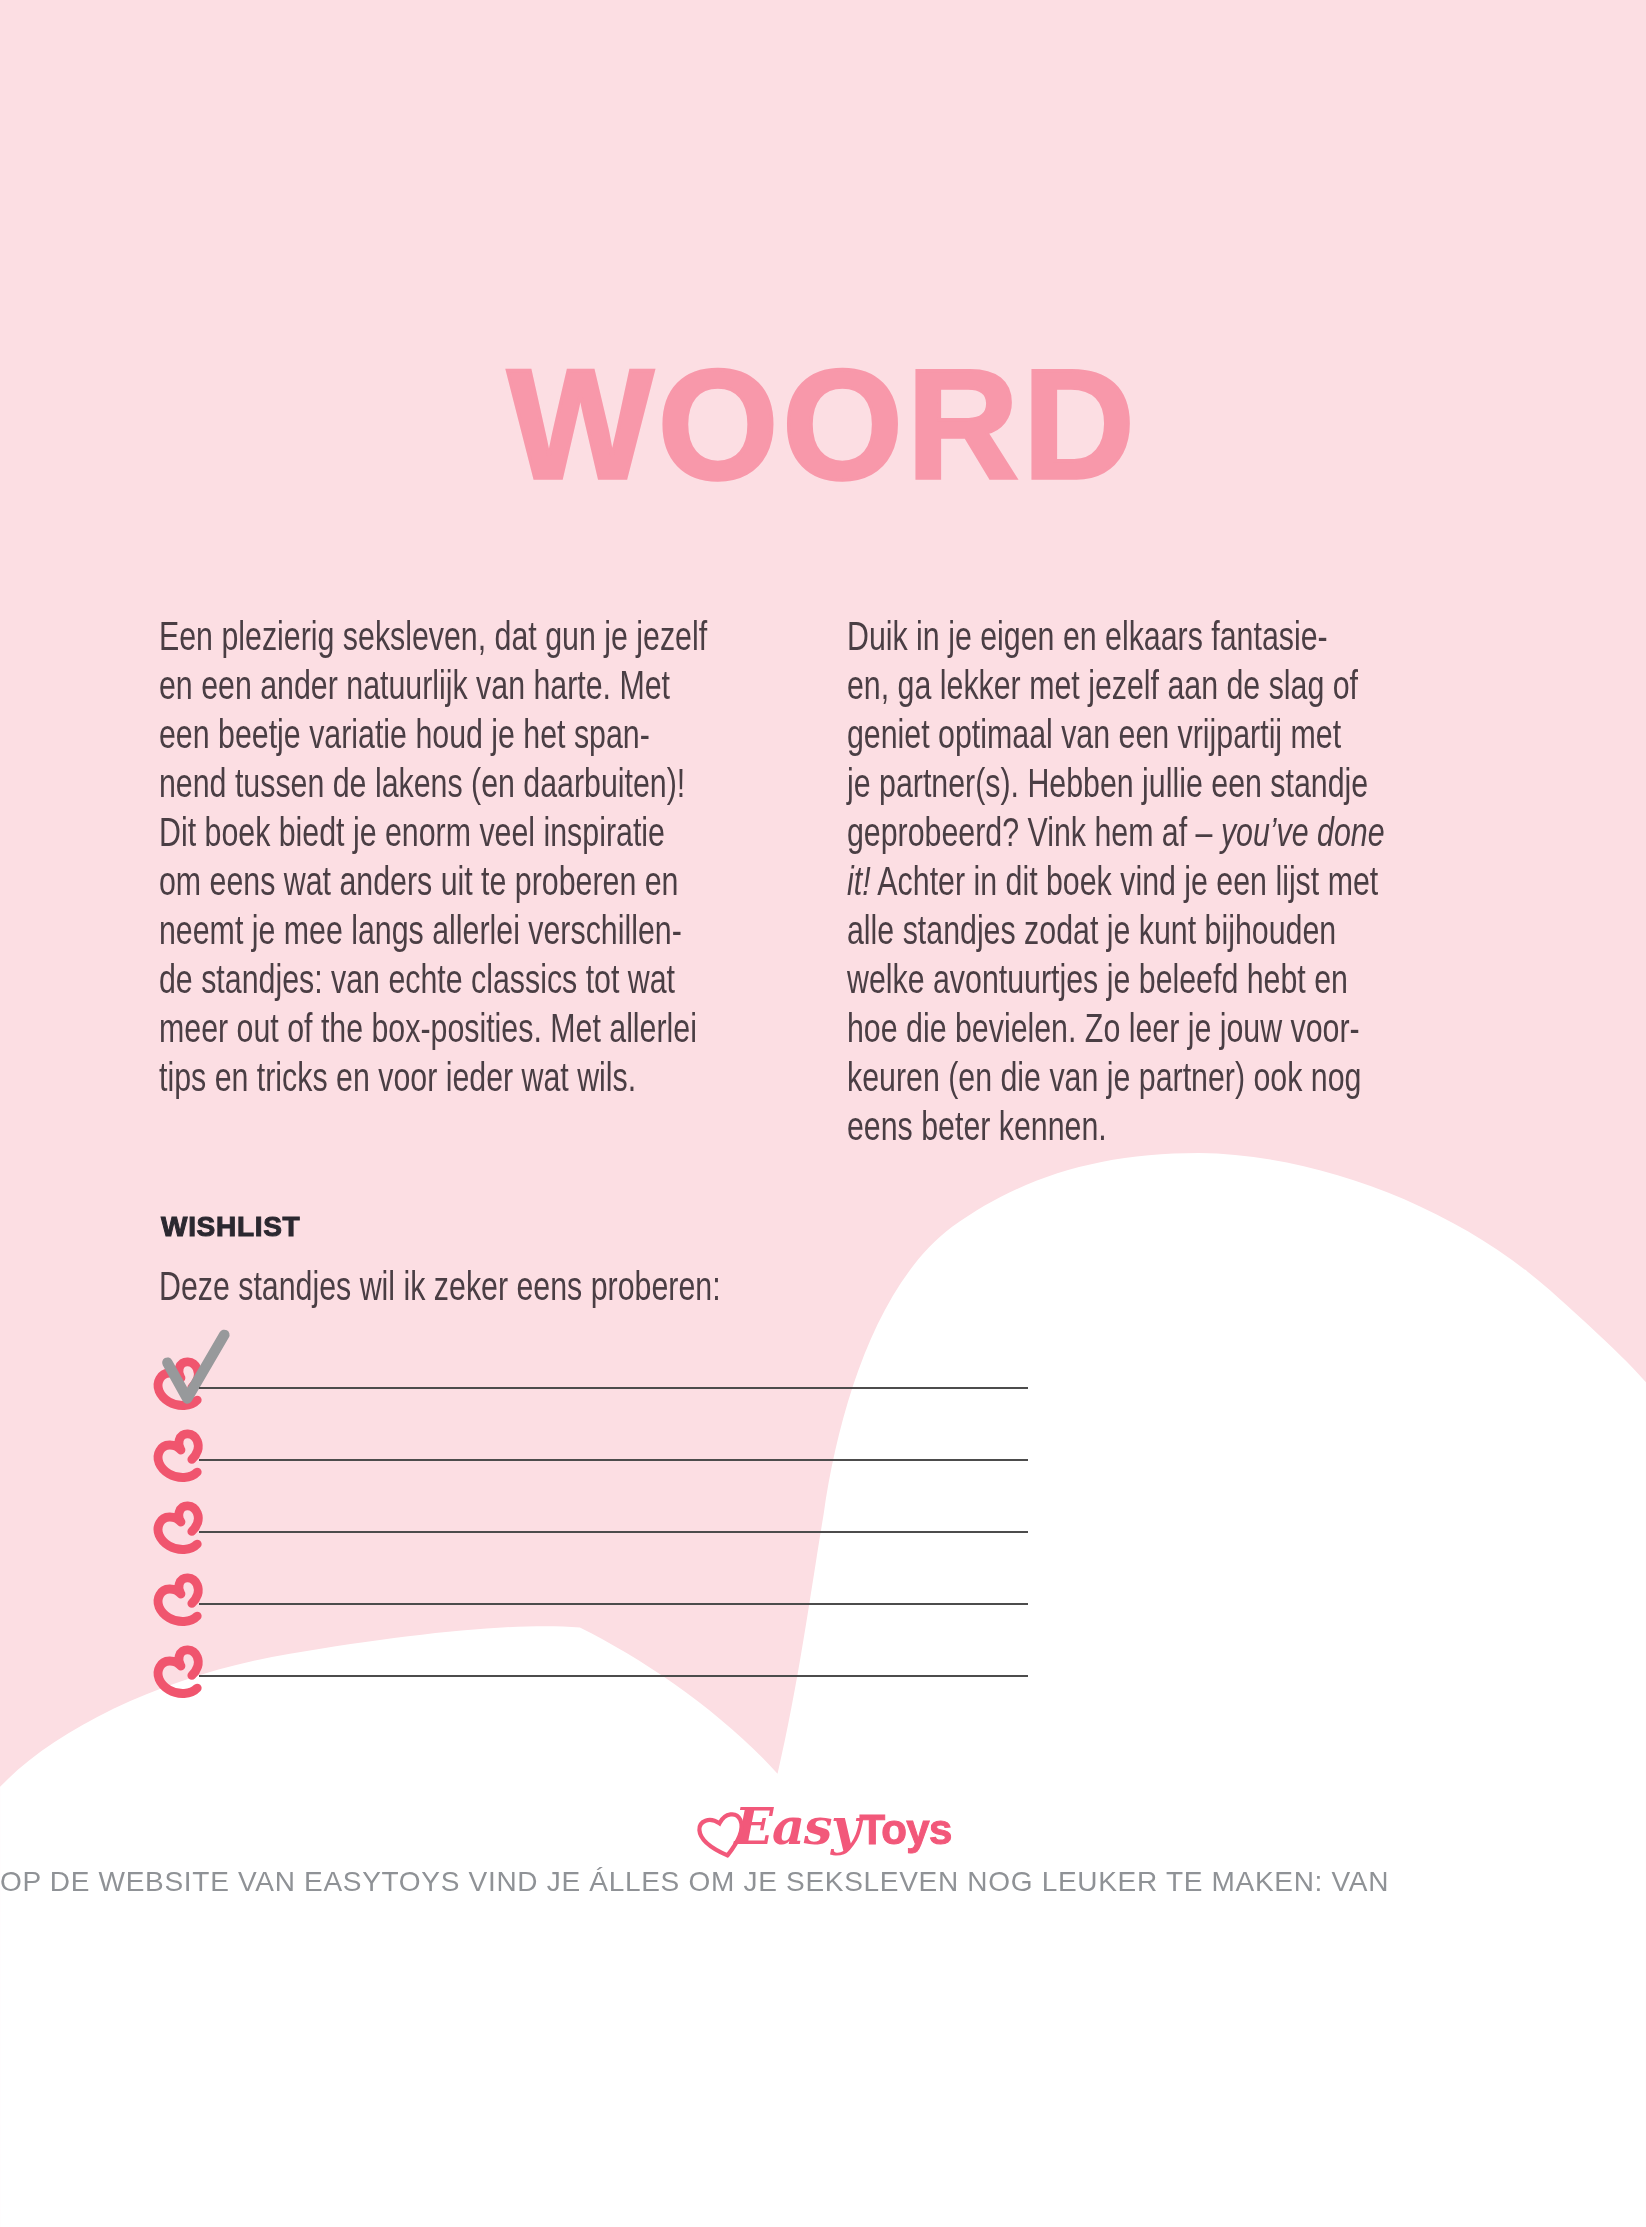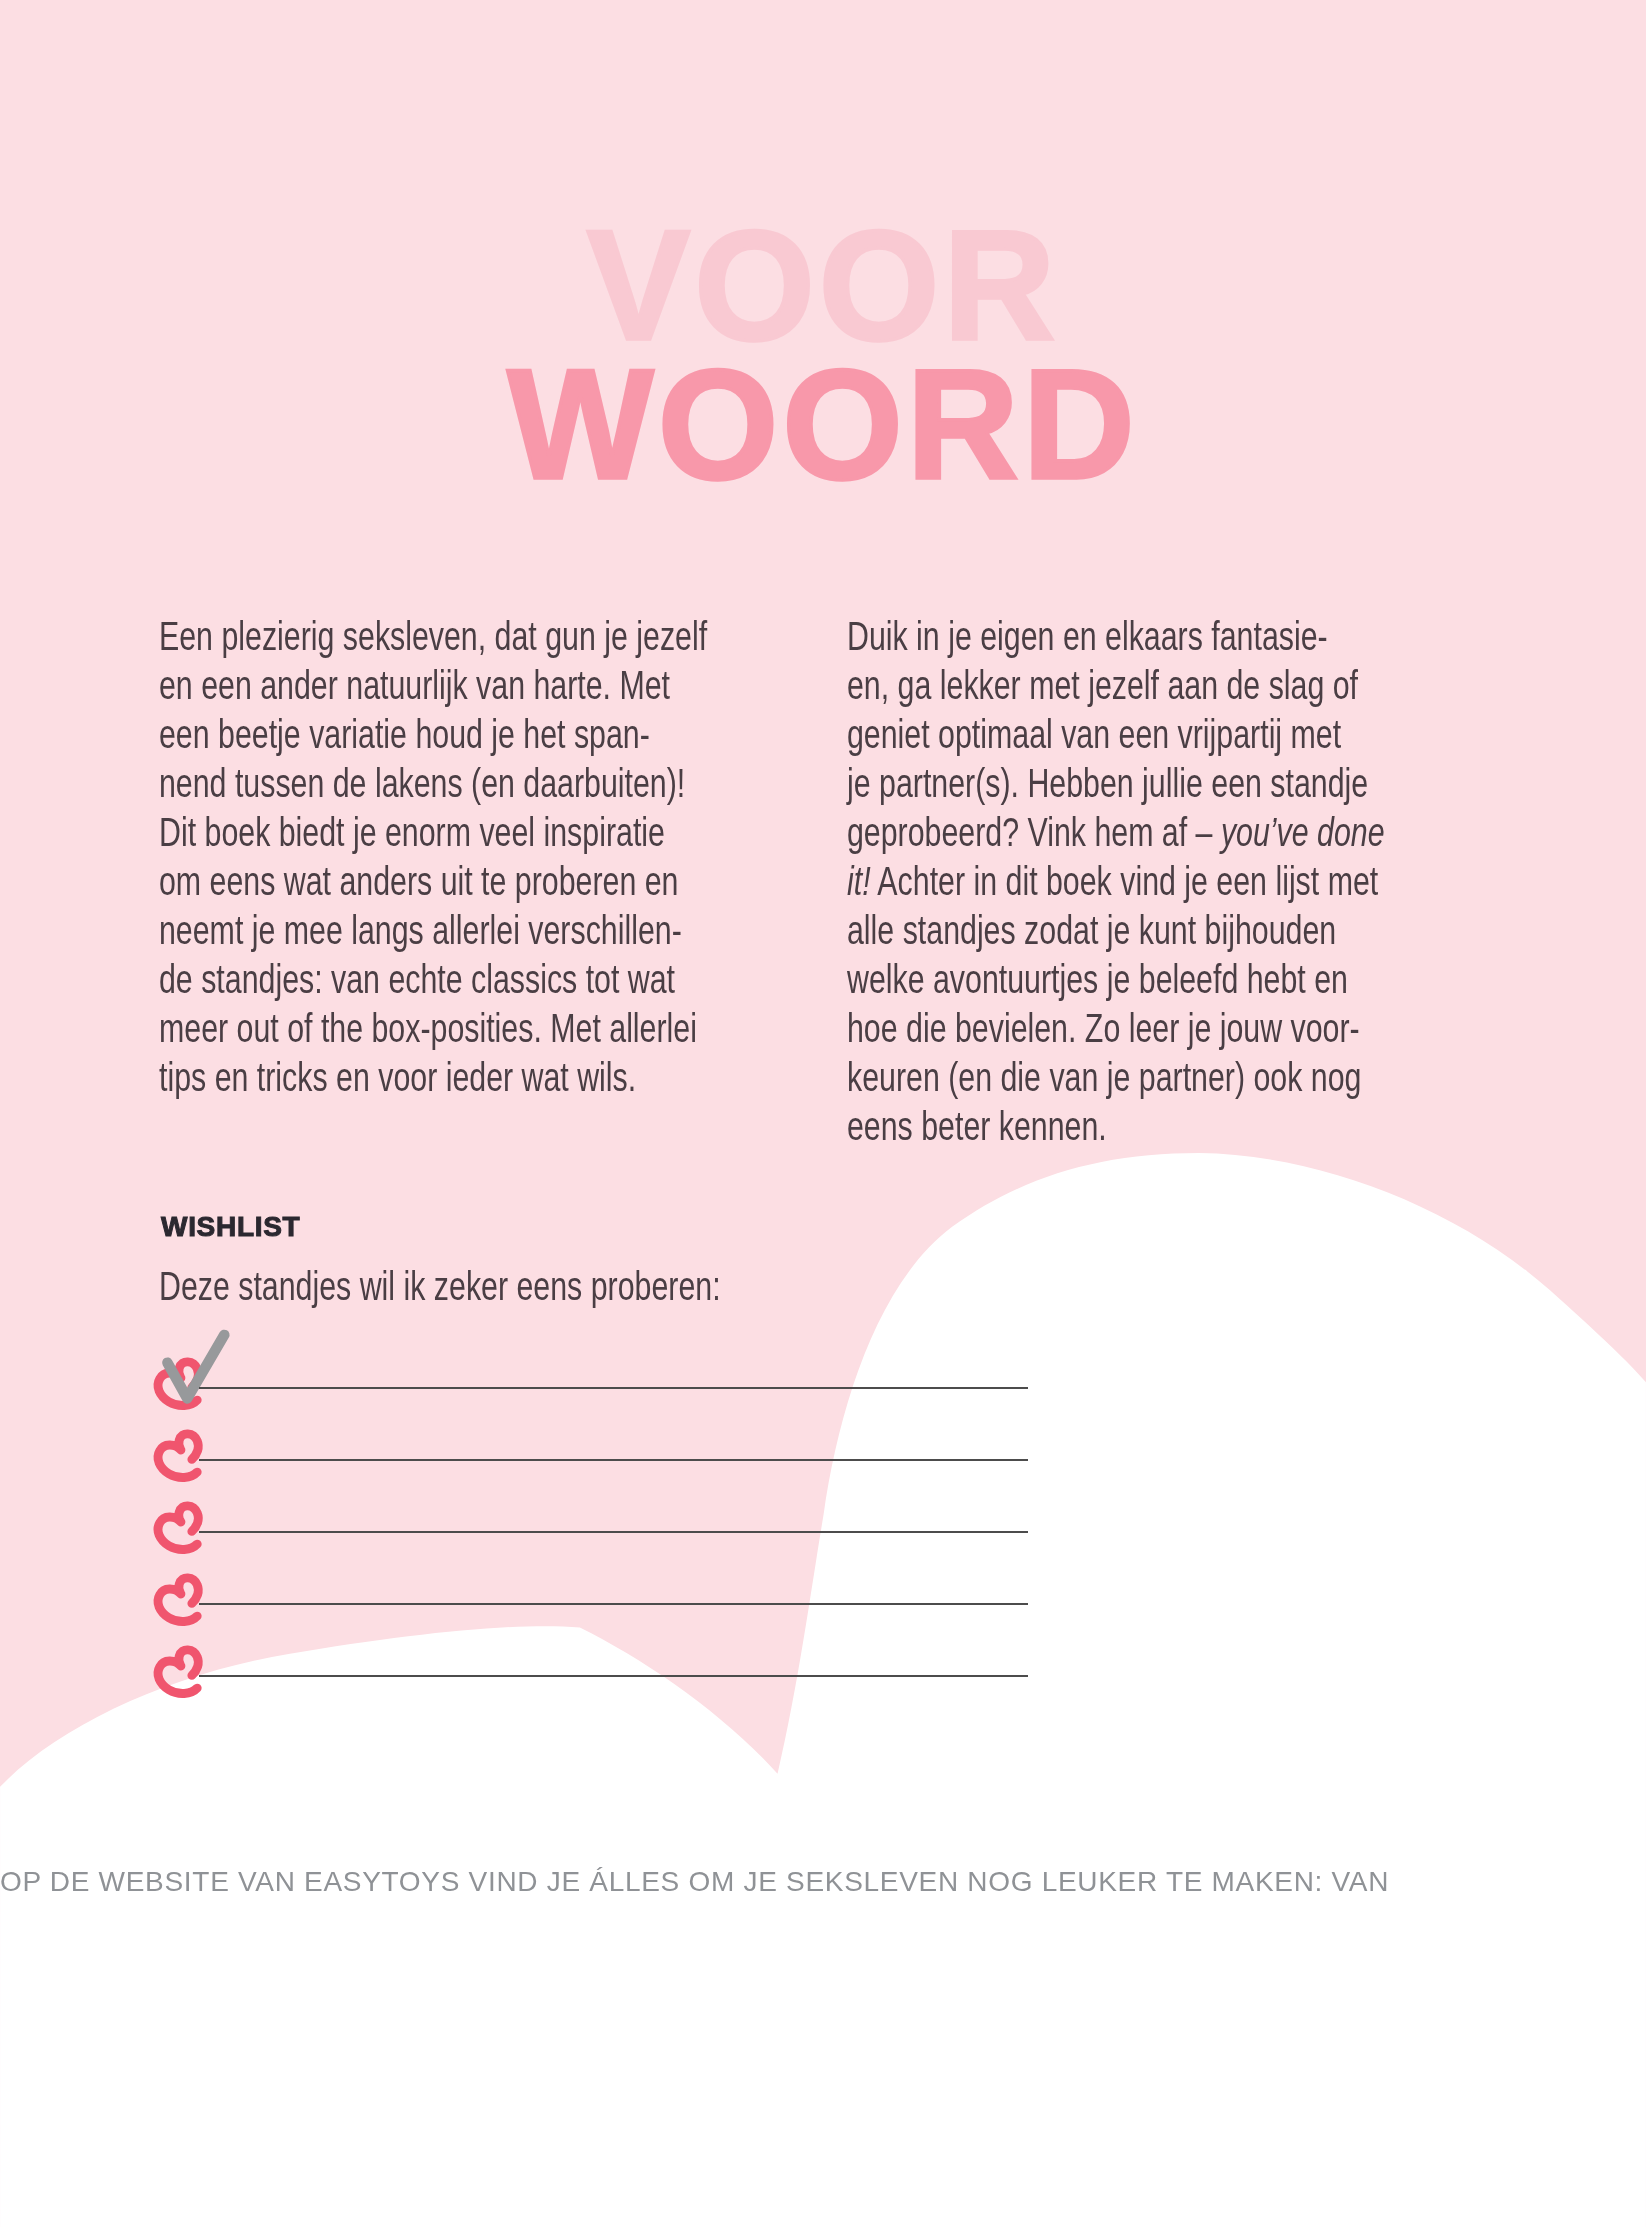--- a/index.html
+++ b/index.html
@@ -89,21 +89,20 @@
              C 620,2480 780,2462 880,2470
              C 980,2520 1095,2598 1180,2692
              C 1212,2556 1232,2404 1250,2298
              C 1272,2142 1330,1948 1445,1862
              C 1550,1786 1670,1750 1820,1750
              C 2000,1752 2210,1832 2352,1958
              C 2428,2026 2472,2068 2498,2098
              L 2498,3380 L 0,3380 Z" fill="var(--blob)"></path>
   </svg>
 
-  <div class="title-line title-top">VOOR</div>
   <div class="title-line title-bottom">WOORD</div>
 
   <div class="col col-left" id="col-left">
       <div><span>Een plezierig seksleven, dat gun je jezelf</span></div>
       <div><span>en een ander natuurlijk van harte. Met</span></div>
       <div><span>een beetje variatie houd je het span-</span></div>
       <div><span>nend tussen de lakens (en daarbuiten)!</span></div>
       <div><span>Dit boek biedt je enorm veel inspiratie</span></div>
       <div><span>om eens wat anders uit te proberen en</span></div>
       <div><span>neemt je mee langs allerlei verschillen-</span></div>
@@ -160,19 +159,26 @@
   </div>
       <div class="wrow">
     <svg class="wheart" viewBox="0 0 100 100">
       <use href="#heart-bullet-path" stroke="var(--heart)" transform="rotate(-6 50 50)"></use>
     </svg>
 
     <div class="wline"></div>
   </div>
     </div>
 
+  <div class="logo">
+    <svg class="logo-heart" viewBox="0 0 100 100">
+      <path d="M50,86 C24,66 10,48 13,31 C16,15 36,12 50,28 C64,12 84,15 87,31 C90,48 76,66 50,86" fill="none" stroke="var(--logo)" stroke-width="7.5" stroke-linecap="round"></path>
+    </svg>
+    <span class="logo-easy">Easy</span>
+    <span class="logo-toys">Toys</span>
+  </div>
 
   <div class="footer" id="footer">
       <div>OP DE WEBSITE VAN EASYTOYS VIND JE ÁLLES OM JE SEKSLEVEN NOG LEUKER TE MAKEN: VAN</div>
     </div>
 
 </div>
 
 
 </body></html>

